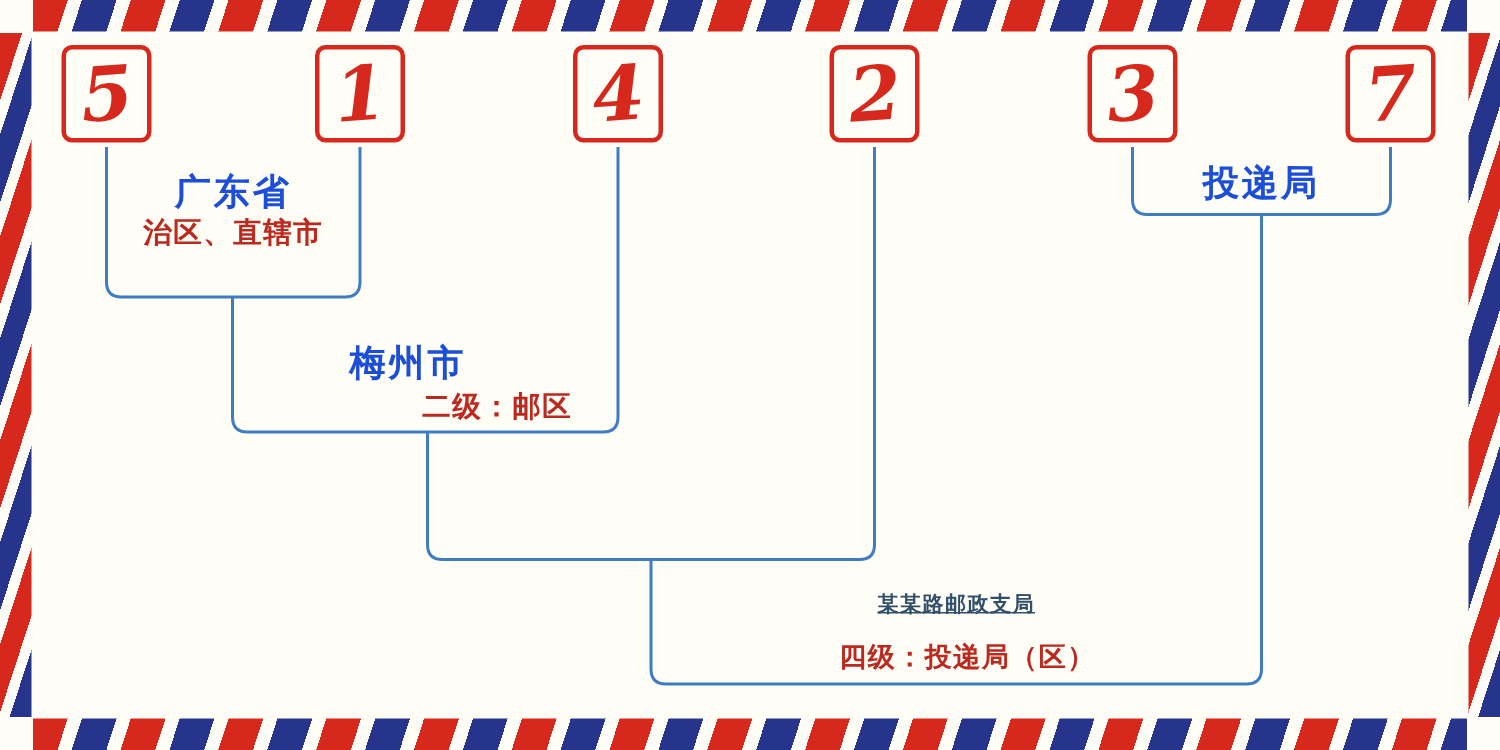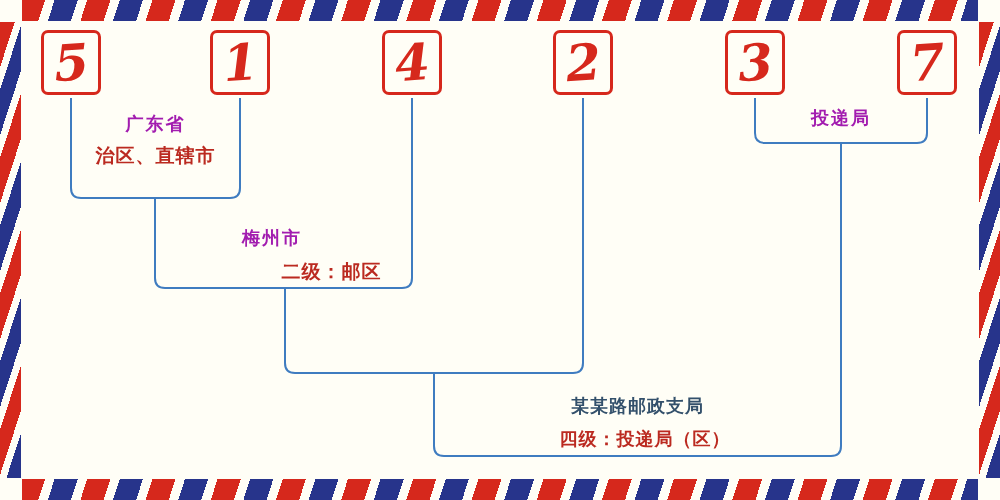--- a/index.html
+++ b/index.html
@@ -57,43 +57,43 @@
   .dbx-4 { left: 725px; }
   .dbx-5 { left: 897px; }
 
   
   .connectors { position: absolute; left: 0; top: 0; width: 1000px; height: 500px; }
   .connectors path { fill: none; stroke: #3f7cc0; stroke-width: 2; }
 
   
   .lbl { position: absolute; text-align: center; }
   .lvl-name {
-    color: #a21caf;
+    color: #1d4ed8;
     font-weight: bold;
-    font-size: 18px;
+    font-size: 24px;
     letter-spacing: 2px;
     text-align: center;
   }
   .lvl-desc {
     color: #bb2a20;
     font-weight: bold;
     font-size: 19px;
     line-height: 27px;
     letter-spacing: 1px;
   }
   .name-l1 { left: 71px;  width: 169px; top: 112px; }
   .desc-l1 { left: 66px;  width: 179px; top: 142px; }
   .name-l2 { left: 155px; width: 234px; top: 226px; }
   .desc-l2 { left: 155px; width: 257px; top: 258px; margin-left: 48px; }
   .name-l3 { left: 285px; width: 298px; top: 310px; }
   .desc-l3 { left: 285px; width: 298px; top: 342px; }
   .name-l4 { left: 755px; width: 172px; top: 106px; }
   .branch-l4 {
     left: 434px; width: 407px; top: 394px;
-    color: #33506b; font-weight: bold; font-size: 18px; letter-spacing: 1px;
+    color: #33506b; font-weight: bold; font-size: 14px; letter-spacing: 1px; text-decoration: underline;
   }
   .desc-l4 { left: 434px; width: 422px; top: 425px; font-size: 18px; }
 
   .footer-note {
     position: absolute;
     left: 38px; top: 428px;
     color: #cc2b24;
     font-weight: bold;
     font-size: 20px;
     letter-spacing: 1px;

